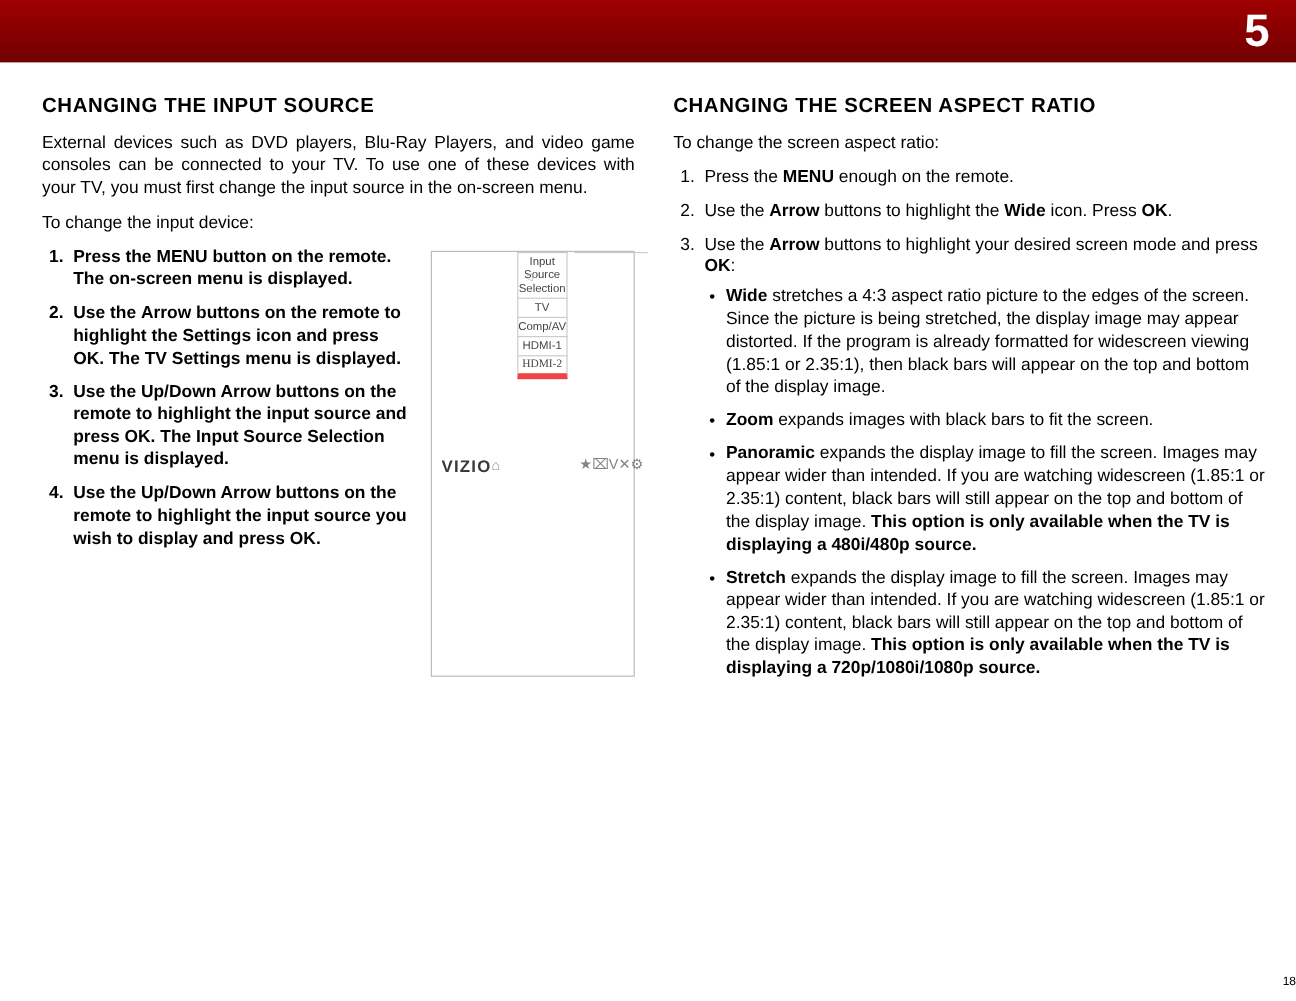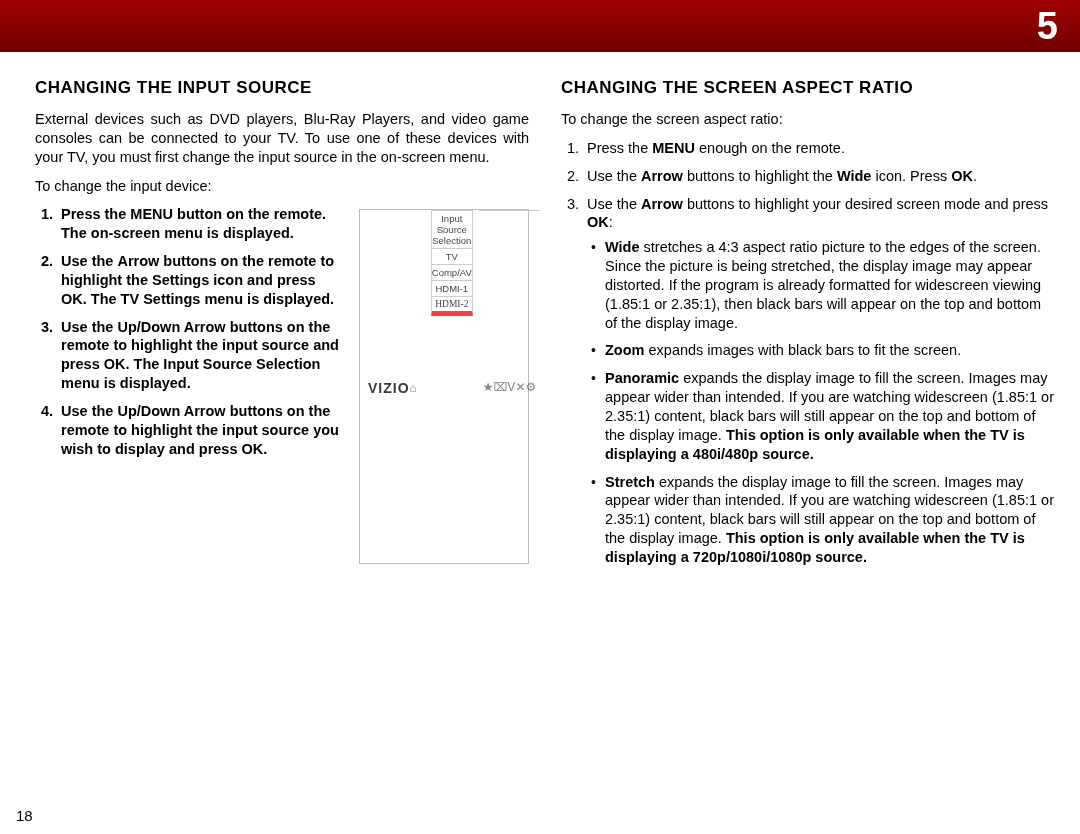--- a/index.html
+++ b/index.html
@@ -141,24 +141,24 @@
     align-items: center;
     padding: 3px 4px;
     color: #666;
     font-size: 12px;
   }
   .ss-footer .fi { opacity: .8; }
   .home-icon { color:#888; font-size:12px;}
   .page-number {
     position: absolute;
     bottom: 10px;
-    left: 16px;
+    left: 0;
     right: 0;
-    text-align: left;
-    font-size: 15px;
+    text-align: right;
+    font-size: 10px;
   }
 </style>
 </head>
 <body>
 
 <div class="top-bar">
   <span class="chapter">5</span>
 </div>
 
 <div class="page">

